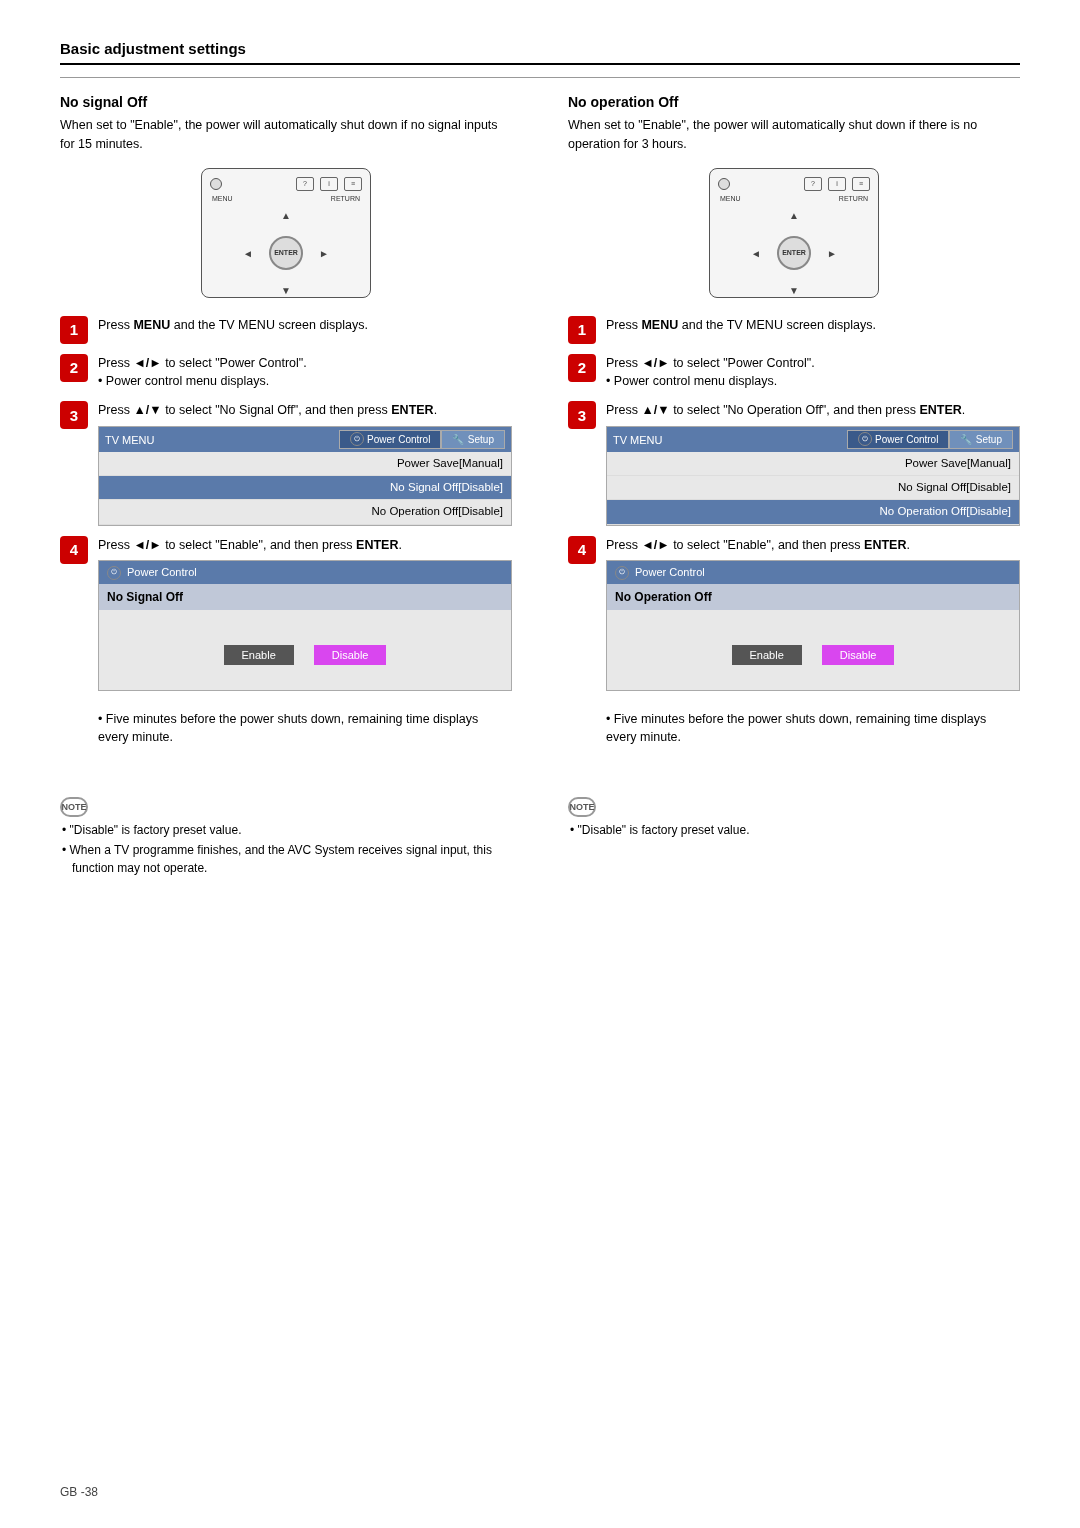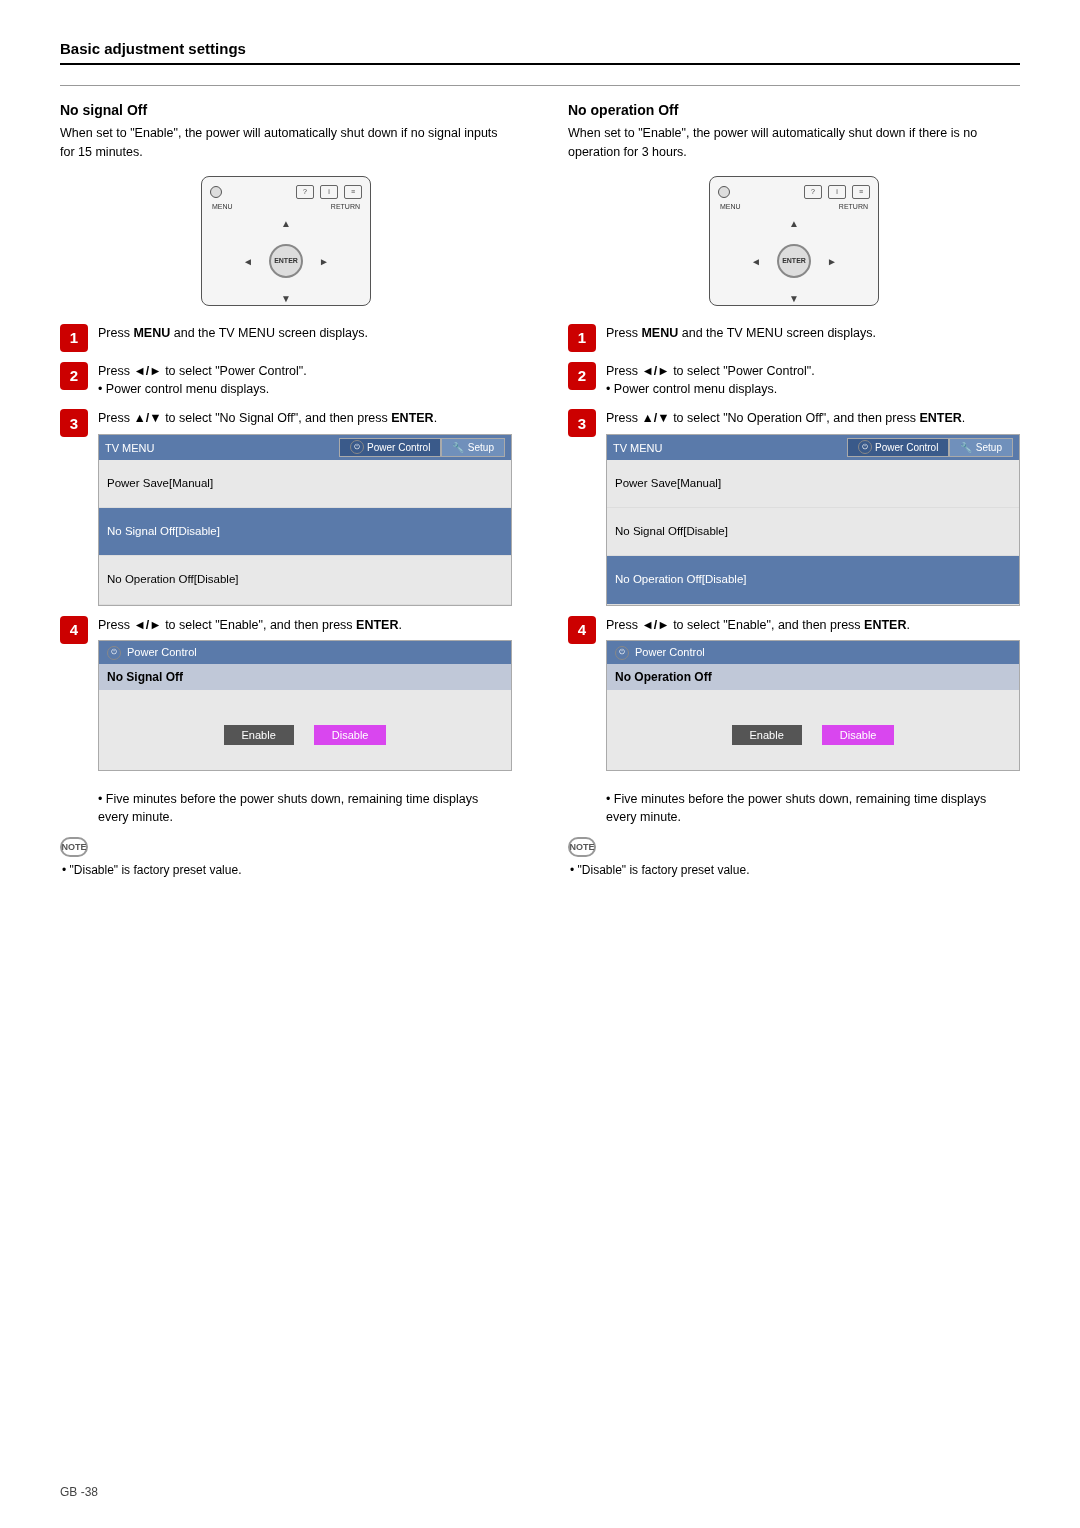--- a/index.html
+++ b/index.html
@@ -10,21 +10,21 @@
       color: #000;
       width: 1080px;
       min-height: 1528px;
       padding: 40px 60px;
     }
     .page-title {
       font-size: 15px;
       font-weight: bold;
       border-bottom: 2px solid #000;
       padding-bottom: 6px;
-      margin-bottom: 20px;
+      margin-bottom: 12px;
     }
     .two-col {
       display: grid;
       grid-template-columns: 1fr 1fr;
       gap: 0 56px;
     }
     .col { }
     .section-title {
       font-weight: bold;
       font-size: 14px;
@@ -174,22 +174,22 @@
       color: #fff;
       display: flex;
       align-items: center;
       gap: 3px;
     }
     .tv-menu-tab.active {
       background: #3a5a8a;
     }
     .tv-menu-row {
       display: flex;
-      justify-content: flex-start;
-      padding: 15px 8px;
+      justify-content: flex-end;
+      padding: 3px 8px;
       border-bottom: 1px solid #ddd;
       background: #e8e8e8;
     }
     .tv-menu-row.selected {
       background: #5a7aaa;
       color: #fff;
     }
     
     .sub-menu {
       border: 1px solid #aaa;
@@ -249,20 +249,21 @@
       width: 28px;
       height: 20px;
       border: 2px solid #999;
       border-radius: 10px;
       font-size: 9px;
       display: flex;
       align-items: center;
       justify-content: center;
       font-weight: bold;
       color: #555;
+      margin-top: 40px;
     }
     .divider {
       border: none;
       border-top: 1px solid #999;
       margin: 0 0 16px 0;
     }
     .page-footer {
       position: fixed;
       bottom: 29px;
       left: 60px;
@@ -387,20 +388,21 @@
           </div>
           <br>• Five minutes before the power shuts down, remaining time displays every minute.
         </div>
       </div>
     </div>
 
     <div class="note-box">
       <div class="note-icon">NOTE</div>
     </div>
     <div class="bullet-item">• "Disable" is factory preset value.</div>
+    <div class="bullet-item">• When a TV programme finishes, and the AVC System receives signal input, this function may not operate.</div>
   </div>
 
   <div class="col">
     <div class="section-title">No operation Off</div>
     <div class="section-desc">When set to "Enable", the power will automatically shut down if there is no operation for 3 hours.</div>
 
     <div class="remote-wrap">
       <div class="remote">
         <div class="remote-top-buttons">
           <div class="remote-circle-btn"></div>

